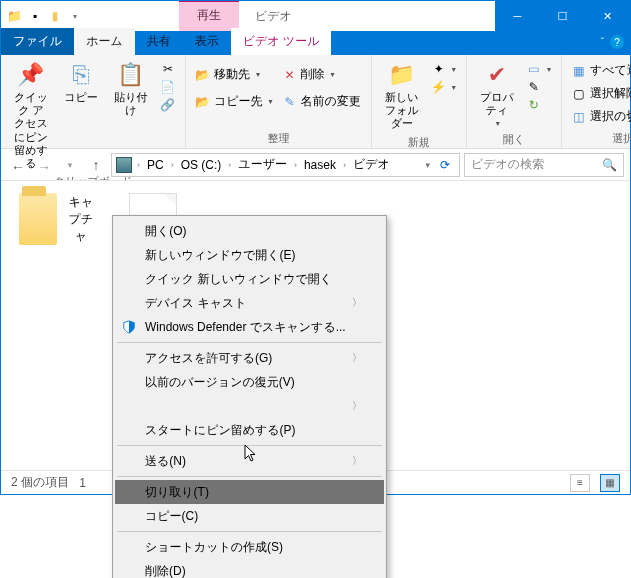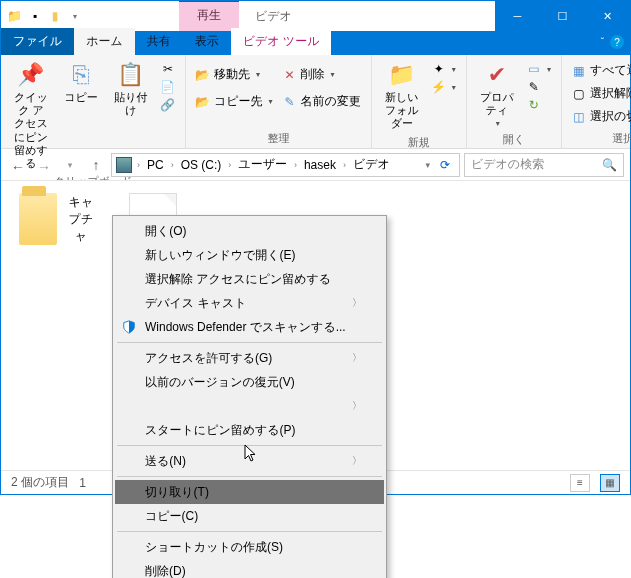--- a/index.html
+++ b/index.html
@@ -279,21 +279,21 @@
 </div>
 
 <div class="contextmenu">
   <div class="mi">
       <span>開く(O)</span>
     </div>
   <div class="mi">
       <span>新しいウィンドウで開く(E)</span>
     </div>
   <div class="mi">
-      <span>選択解除 アクセスにピン留めする</span>
+      <span>クイック 新しいウィンドウで開く</span>
     </div>
   <div class="mi">
       <span>デバイス キャスト</span>
       <span class="sub">〉</span>
     </div>
   <div class="mi">
     <span class="micon">
         <svg class="shield" viewBox="0 0 16 16">
           <path d="M8 1 L14 3 V8 C14 12 8 15 8 15 C8 15 2 12 2 8 V3 Z" fill="#fff" stroke="#0078d7" stroke-width="1"></path>
           <path d="M8 1 L14 3 V8 C14 12 8 15 8 15 V1 Z" fill="#0078d7"></path>

